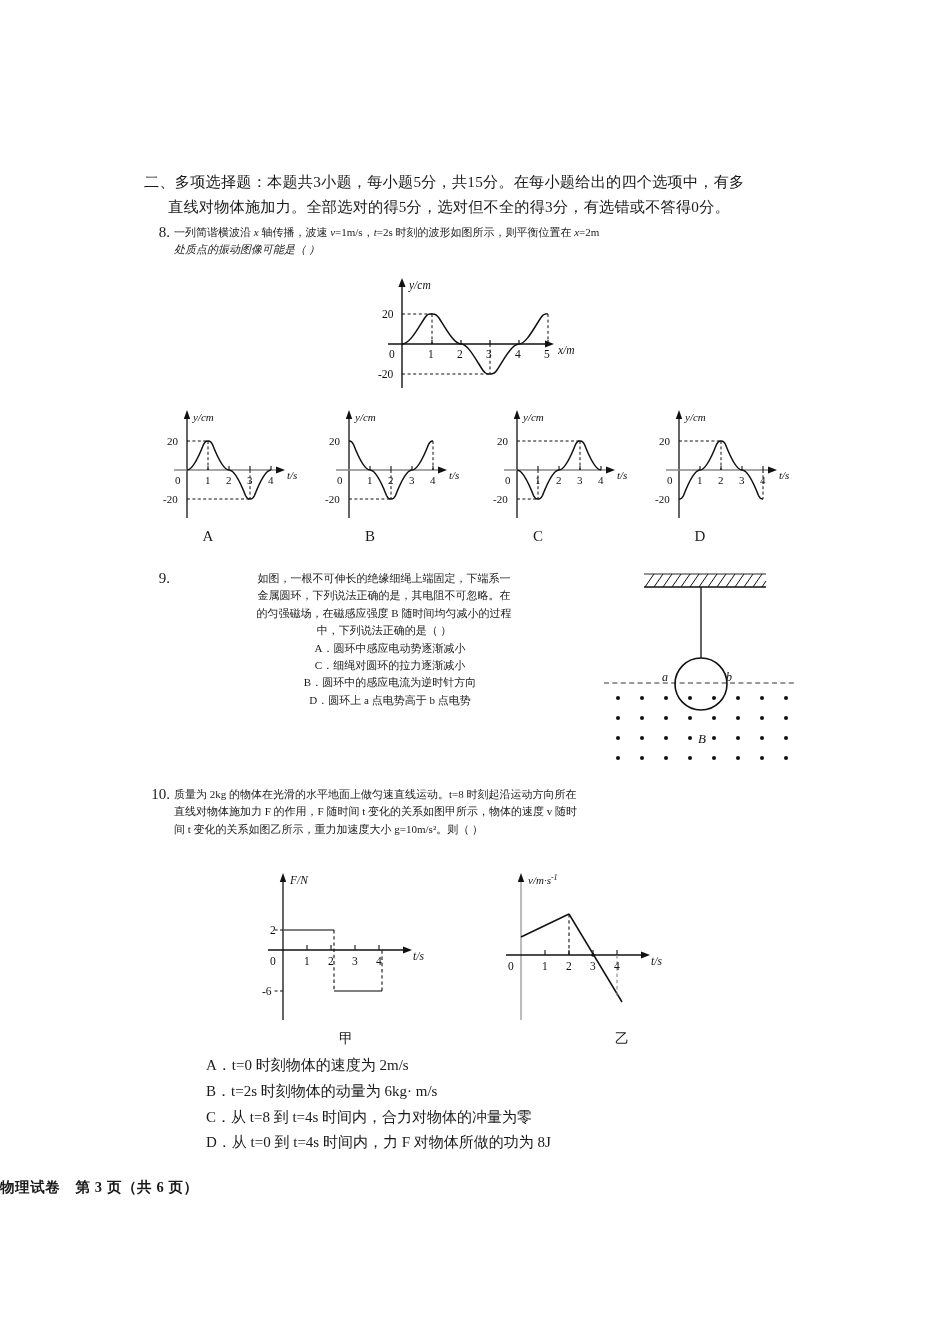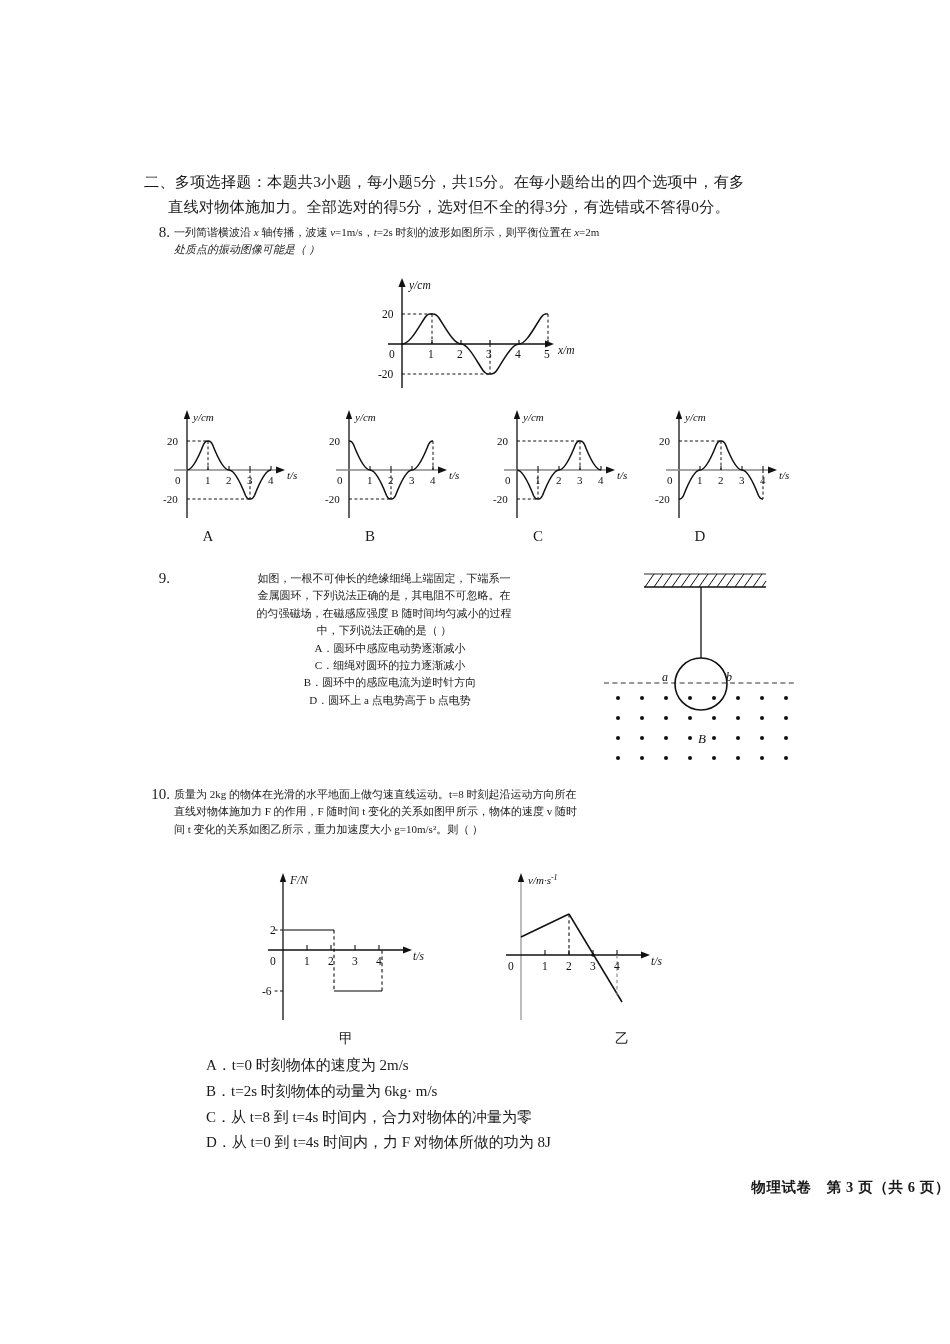--- a/index.html
+++ b/index.html
@@ -64,21 +64,21 @@
     font-size: 15px;
     line-height: 1.72;
     margin-left: 20px;
   }
 
   .footer {
     position: absolute;
     left: 0;
     top: 1178px;
     width: 950px;
-    text-align: right;
+    text-align: left;
     font-size: 14.5px;
     font-weight: bold;
     letter-spacing: .6px;
   }
 
   
   .fig { position: absolute; }
   .fig svg { display: block; }
 
   #fig-wave   { left: 372px; top: 276px; }

